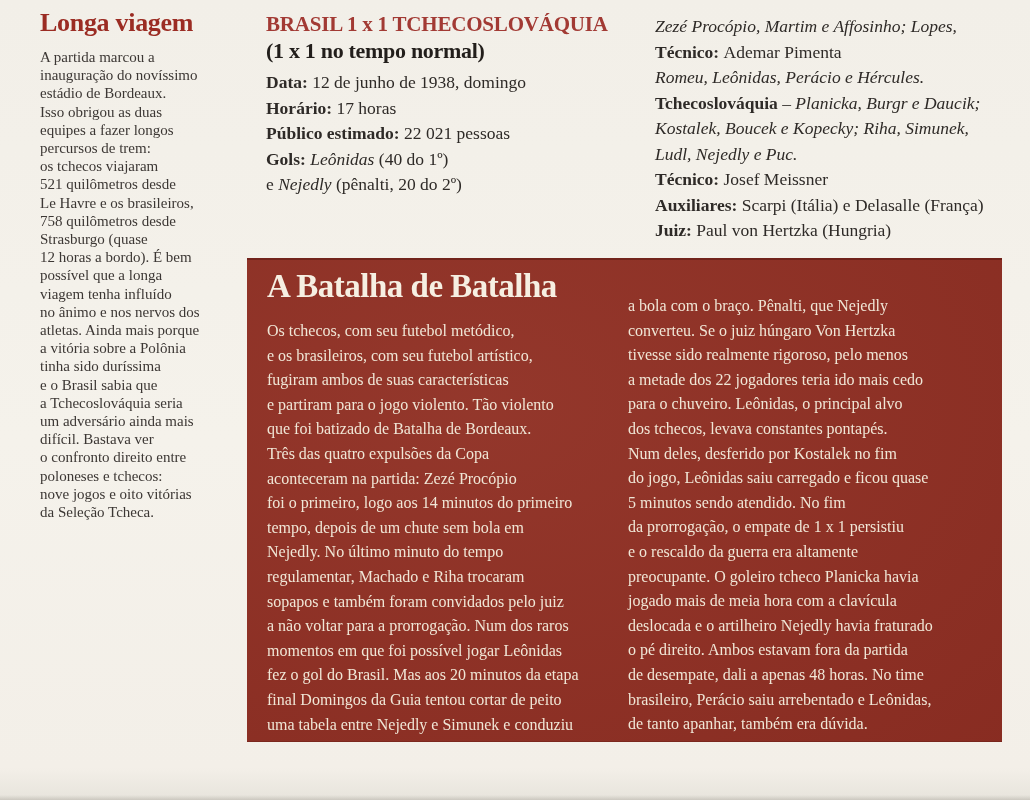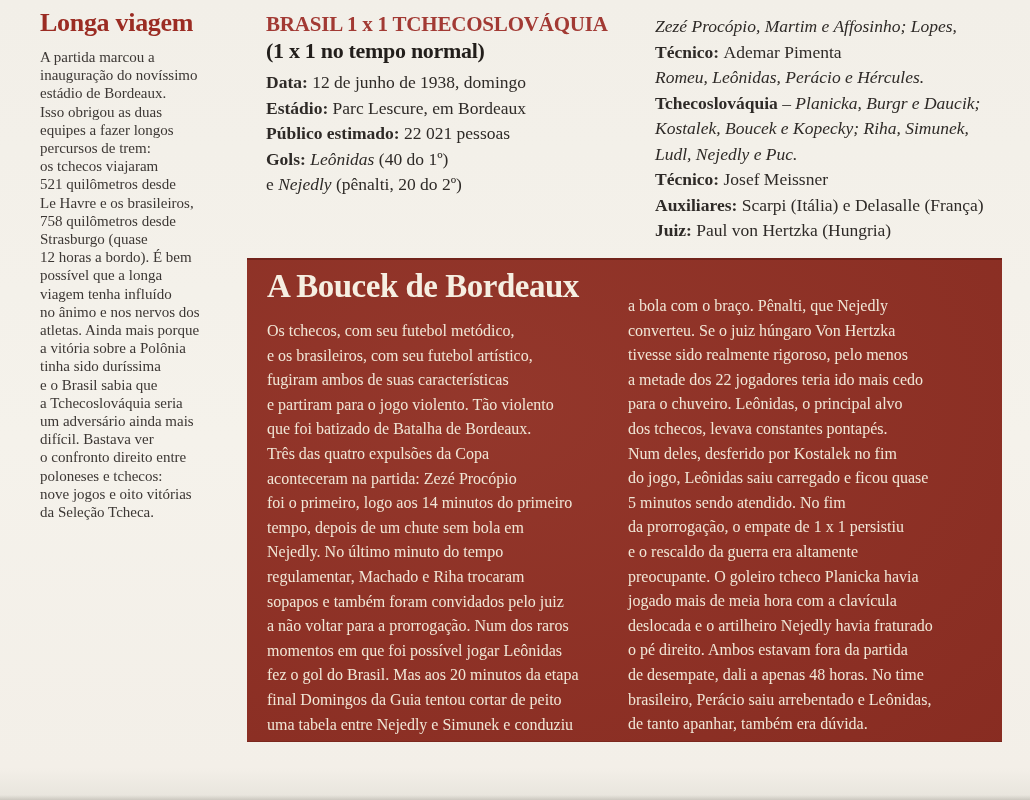--- a/index.html
+++ b/index.html
@@ -143,41 +143,41 @@
 poloneses e tchecos:
 nove jogos e oito vitórias
 da Seleção Tcheca.</div>
   </div>
 
   <div class="match-info">
     <h1 class="match-title">BRASIL 1 x 1 TCHECOSLOVÁQUIA</h1>
     <div class="match-subtitle">(1 x 1 no tempo normal)</div>
     <div class="match-lines">
         <div class="iline"><span class="seg-b">Data: </span><span class="seg-r">12 de junho de 1938, domingo</span></div>
-        <div class="iline"><span class="seg-b">Estádio: </span><span class="seg-r">Parc Lescure, em Bordeaux</span></div>
+        <div class="iline"><span class="seg-b">Horário: </span><span class="seg-r">17 horas</span></div>
         <div class="iline"><span class="seg-b">Público estimado: </span><span class="seg-r">22 021 pessoas</span></div>
         <div class="iline"><span class="seg-b">Gols: </span><span class="seg-i">Leônidas</span><span class="seg-r"> (40 do 1º)</span></div>
         <div class="iline"><span class="seg-r">e </span><span class="seg-i">Nejedly</span><span class="seg-r"> (pênalti, 20 do 2º)</span></div>
       </div>
   </div>
 
   <div class="lineup">
       <div class="iline"><span class="seg-i">Zezé Procópio, Martim e Affosinho; Lopes,</span></div>
       <div class="iline"><span class="seg-b">Técnico: </span><span class="seg-r">Ademar Pimenta</span></div>
       <div class="iline"><span class="seg-i">Romeu, Leônidas, Perácio e Hércules.</span></div>
       <div class="iline"><span class="seg-b">Tchecoslováquia</span><span class="seg-r"> – </span><span class="seg-i">Planicka, Burgr e Daucik;</span></div>
       <div class="iline"><span class="seg-i">Kostalek, Boucek e Kopecky; Riha, Simunek,</span></div>
       <div class="iline"><span class="seg-i">Ludl, Nejedly e Puc.</span></div>
       <div class="iline"><span class="seg-b">Técnico: </span><span class="seg-r">Josef Meissner</span></div>
       <div class="iline"><span class="seg-b">Auxiliares: </span><span class="seg-r">Scarpi (Itália) e Delasalle (França)</span></div>
       <div class="iline"><span class="seg-b">Juiz: </span><span class="seg-r">Paul von Hertzka (Hungria)</span></div>
     </div>
 
   <div class="battle-box">
-    <h1 class="battle-title">A Boucek de Bordeaux</h1>
+    <h1 class="battle-title">A Batalha de Batalha</h1>
     <div class="battle-col battle-col-1">Os tchecos, com seu futebol metódico,
 e os brasileiros, com seu futebol artístico,
 fugiram ambos de suas características
 e partiram para o jogo violento. Tão violento
 que foi batizado de Batalha de Bordeaux.
 Três das quatro expulsões da Copa
 aconteceram na partida: Zezé Procópio
 foi o primeiro, logo aos 14 minutos do primeiro
 tempo, depois de um chute sem bola em
 Nejedly. No último minuto do tempo

